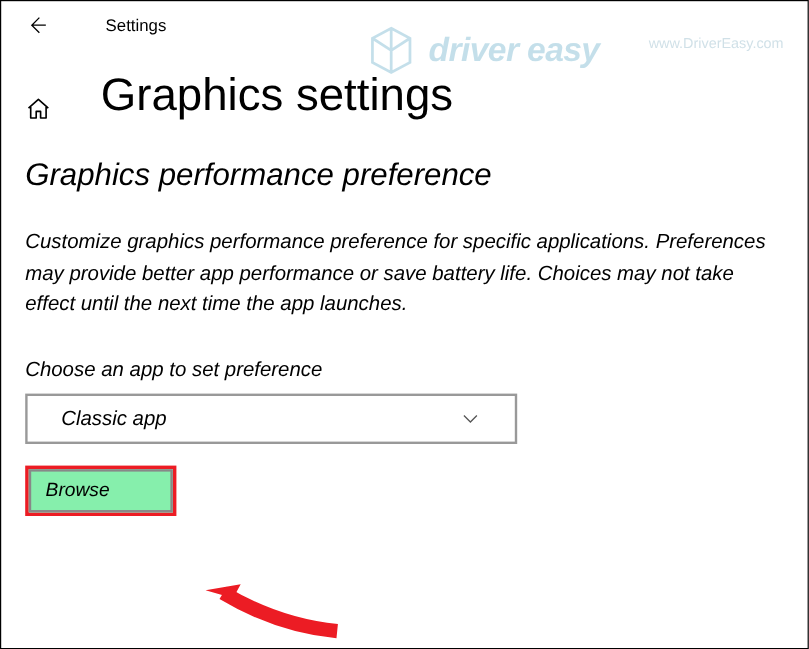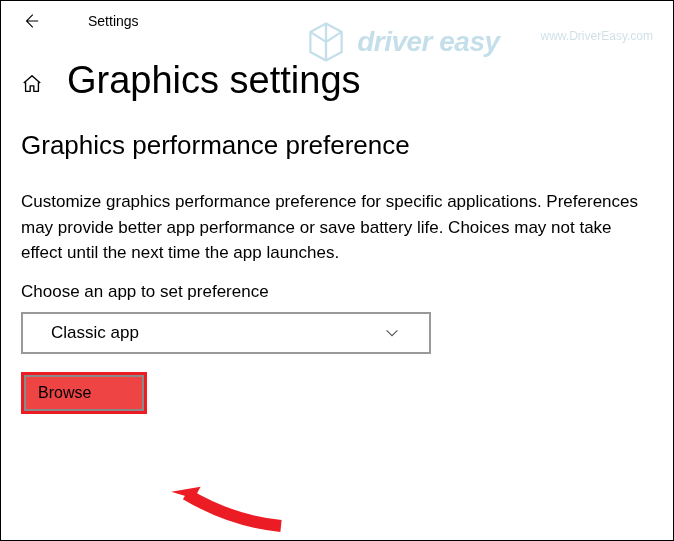--- a/index.html
+++ b/index.html
@@ -29,48 +29,49 @@
       justify-content: center;
       cursor: pointer;
     }
     .top-title {
       font-size: 14px;
       margin-left: 47px;
       color: #000;
     }
     .header-row {
       display: flex;
-      align-items: center;
+      align-items: flex-end;
       padding: 20px 20px 0 20px;
-      gap: 24px;
+      gap: 41px;
     }
     .home-icon {
       width: 22px;
       height: 22px;
       margin-top: 6px;
     }
     .page-title {
       font-size: 38px;
       font-weight: 400;
       color: #000;
     }
     .content {
       padding: 28px 20px 20px 20px;
+      font-style: italic;
     }
     .subheading {
       font-size: 26px;
       font-weight: 400;
       color: #000;
       margin-bottom: 28px;
     }
     .description {
       font-size: 17px;
       line-height: 1.5;
       color: #000;
-      margin-bottom: 16px;
+      margin-bottom: 32px;
       max-width: 620px;
     }
     .label {
       font-size: 17px;
       color: #000;
       margin-bottom: 10px;
     }
     .dropdown {
       width: 410px;
       height: 42px;
@@ -92,21 +93,21 @@
       height: 18px;
     }
     .browse-btn-wrap {
       display: inline-block;
       border: 3px solid #ec1c24;
       padding: 0;
     }
     .browse-btn {
       width: 120px;
       height: 36px;
-      background: #ef4444;
+      background: #86efac;
       border: 2px solid #888;
       display: flex;
       align-items: center;
       padding: 0 12px;
       cursor: pointer;
       font-size: 16px;
       color: #000;
     }
     .watermark {
       position: absolute;

